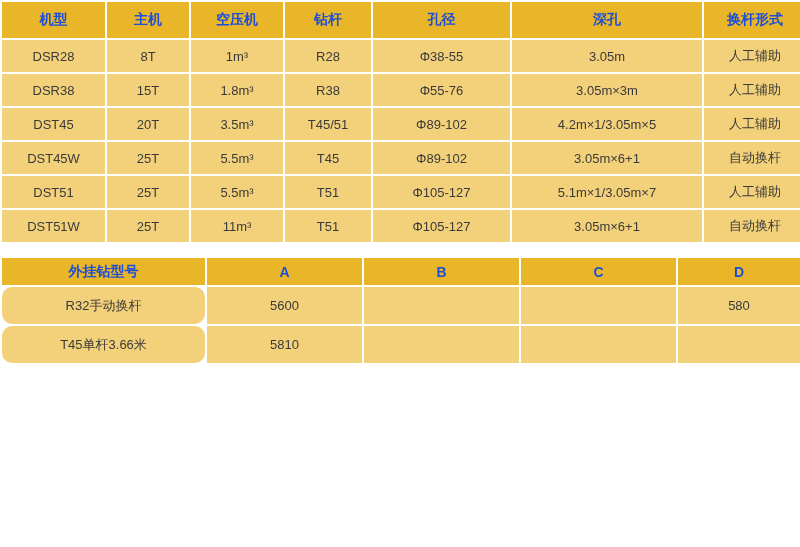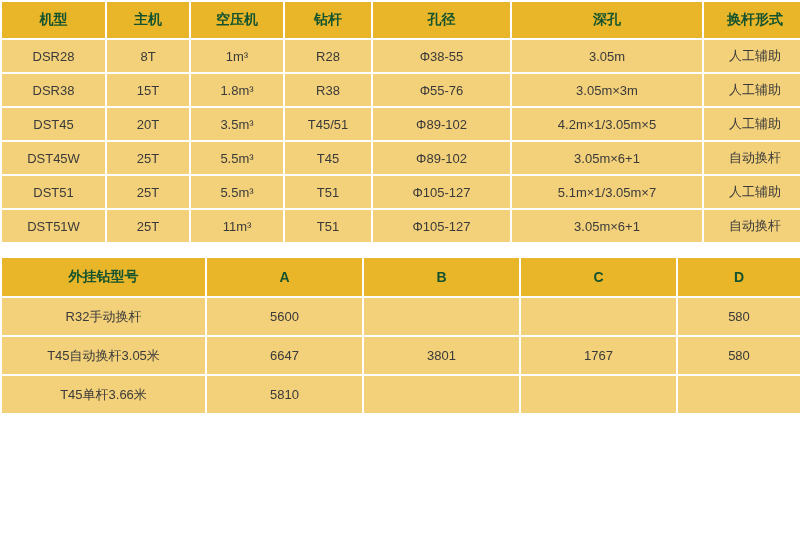--- a/index.html
+++ b/index.html
@@ -35,21 +35,21 @@
     text-align: center;
     vertical-align: middle;
     height: 32px;
     padding: 0 2px;
     box-sizing: border-box;
   }
   table.spec th {
     background: #e9b62a;
     font-weight: bold;
     font-size: 14px;
-    color: #14532d;
+    color: #1d4ed8;
     height: 36px;
   }
   
   #table-spec col.c0 { width: 103px; }
   #table-spec col.c1 { width: 82px; }
   #table-spec col.c2 { width: 92px; }
   #table-spec col.c3 { width: 86px; }
   #table-spec col.c4 { width: 137px; }
   #table-spec col.c5 { width: 190px; }
   #table-spec col.c6 { width: 102px; }
@@ -58,24 +58,25 @@
   #table-drill col.d0 { width: 203px; }
   #table-drill col.d1 { width: 155px; }
   #table-drill col.d2 { width: 155px; }
   #table-drill col.d3 { width: 155px; }
   #table-drill col.d4 { width: 122px; }
 
   #table-drill td, #table-drill th {
     height: 37px;
   }
   #table-drill th {
-    height: 38px;
+    height: 27px;
   }
   #table-drill td.model-cell {
     text-align: center;
+    border-radius: 10px;
   }
   .gap {
     height: 12px;
   }
 </style>
 </head>
 <body>
 
 <div class="page">
 
@@ -179,27 +180,20 @@
     </thead>
     <tbody>
       <tr>
         <td class="model-cell">R32手动换杆</td>
         <td>5600</td>
         <td></td>
         <td></td>
         <td>580</td>
       </tr>
       <tr>
-        <td class="model-cell">T45自动换杆3.05米</td>
-        <td>6647</td>
-        <td>3801</td>
-        <td>1767</td>
-        <td>580</td>
-      </tr>
-      <tr>
         <td class="model-cell">T45单杆3.66米</td>
         <td>5810</td>
         <td></td>
         <td></td>
         <td></td>
       </tr>
 
     </tbody>
   </table>
 

